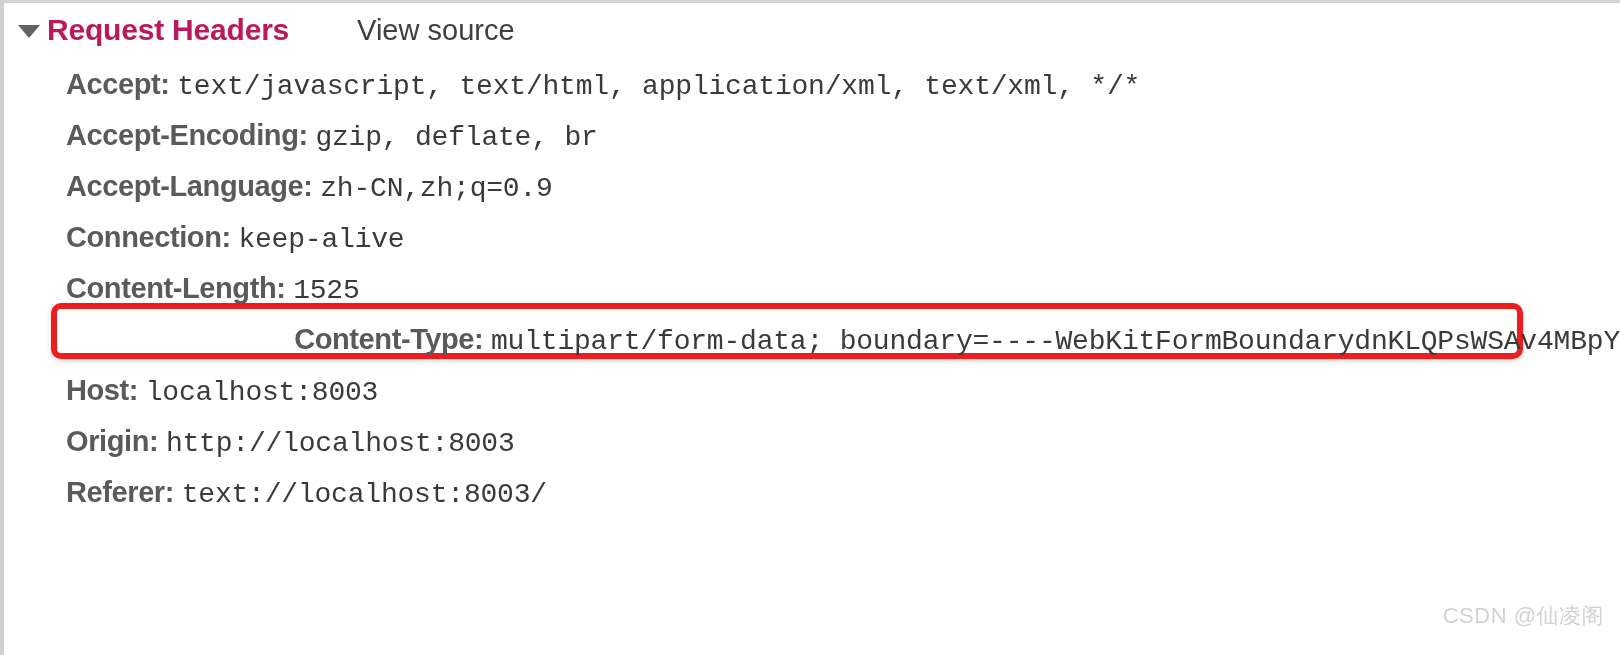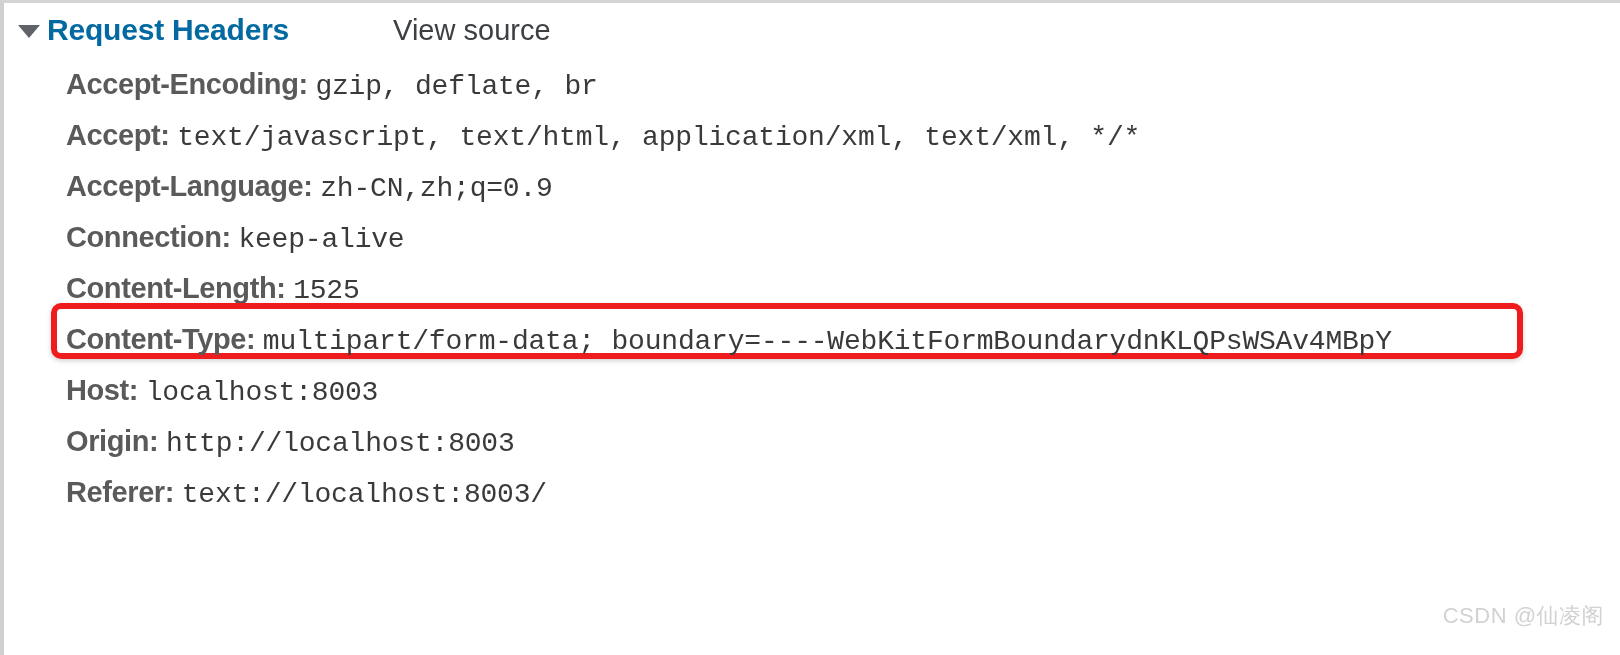--- a/index.html
+++ b/index.html
@@ -45,31 +45,31 @@
     margin-right: 7px;
     margin-top: 3px;
     flex: 0 0 auto;
     cursor: pointer;
   }
 
   .section-title {
     font-family: "Liberation Sans", sans-serif;
     font-size: 30px;
     font-weight: bold;
-    color: #0369a1;
+    color: #be185d;
     letter-spacing: -0.2px;
     white-space: nowrap;
   }
 
   .view-source-link {
     font-family: "Liberation Sans", sans-serif;
     font-size: 29px;
     font-weight: normal;
     color: #3c4043;
-    margin-left: 104px;
+    margin-left: 68px;
     white-space: nowrap;
     cursor: pointer;
   }
 
   
   .headers-list {
     position: relative;
     padding-left: 62px;
     padding-top: 2px;
     box-sizing: border-box;
@@ -105,20 +105,21 @@
   }
 
   .header-value.continuation {
     padding-left: 0;
   }
 
   
   .highlight-row-wrap {
     position: relative;
     height: 51px;
+    text-align: right;
   }
 
   .red-annotation-box {
     position: absolute;
     left: -15px;
     top: -11px;
     width: 1472px;
     height: 56px;
     border: 6px solid #ee1c1c;
     border-radius: 10px;
@@ -152,27 +153,27 @@
 
   <div class="section-header">
     <div class="disclosure-triangle"></div>
     <span class="section-title">Request Headers</span>
     <span class="view-source-link">View source</span>
   </div>
 
   <div class="headers-list">
 
     <div class="header-row">
+      <span class="header-name">Accept: </span>
+      <span class="header-value">text/javascript, text/html, application/xml, text/xml, */*</span>
+    </div>
+
+    <div class="header-row">
       <span class="header-name">Accept-Encoding: </span>
       <span class="header-value">gzip, deflate, br</span>
-    </div>
-
-    <div class="header-row">
-      <span class="header-name">Accept: </span>
-      <span class="header-value">text/javascript, text/html, application/xml, text/xml, */*</span>
     </div>
 
     <div class="header-row">
       <span class="header-name">Accept-Language: </span>
       <span class="header-value">zh-CN,zh;q=0.9</span>
     </div>
 
     <div class="header-row">
       <span class="header-name">Connection: </span>
       <span class="header-value">keep-alive</span>

